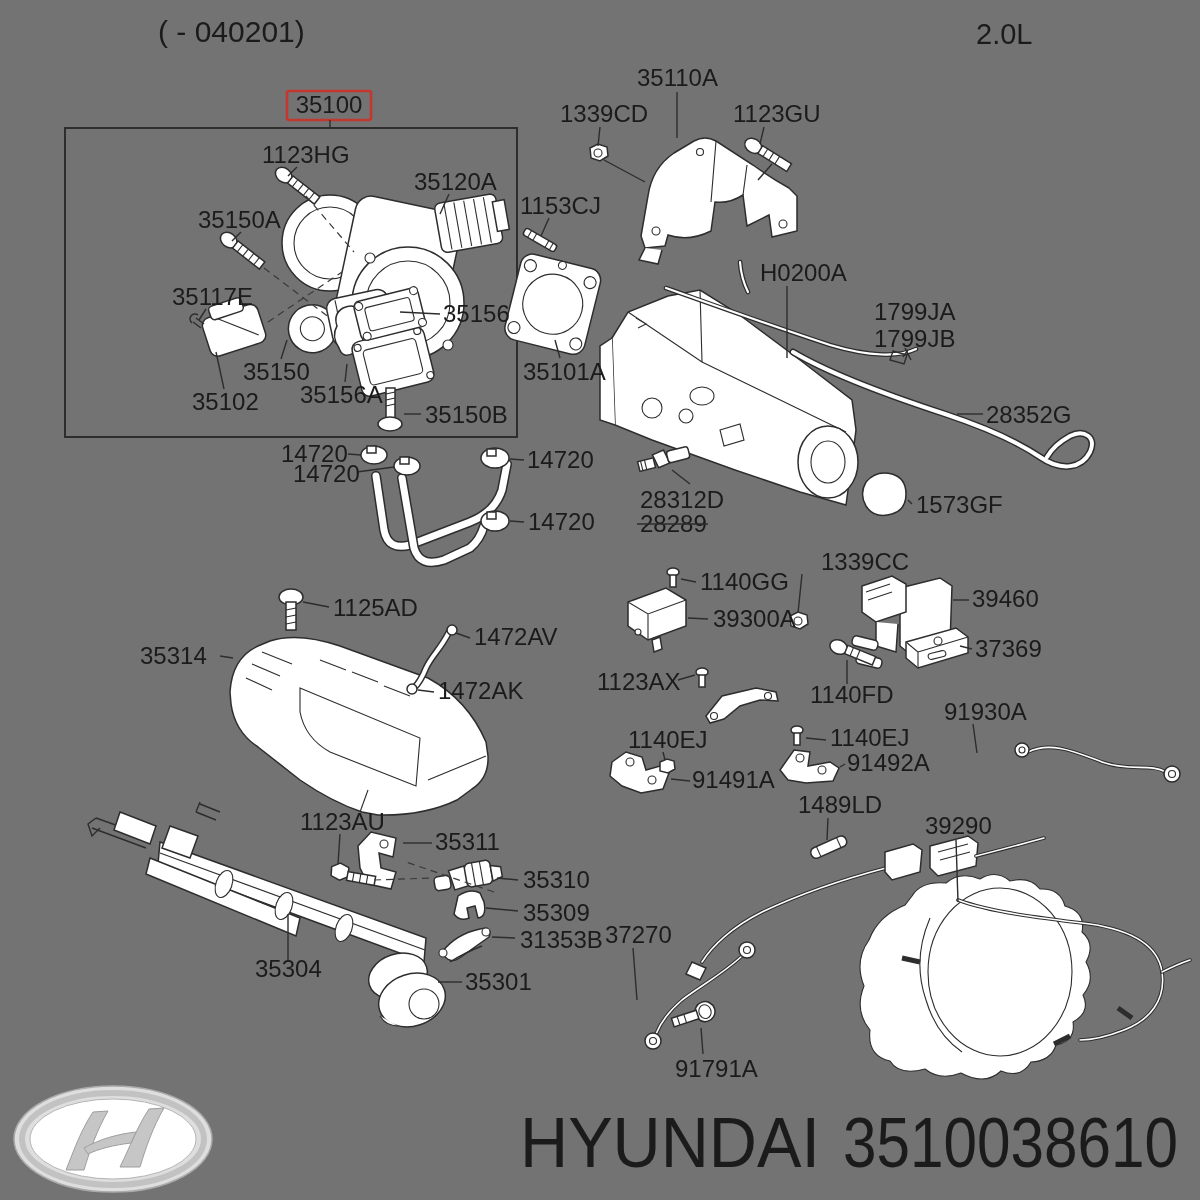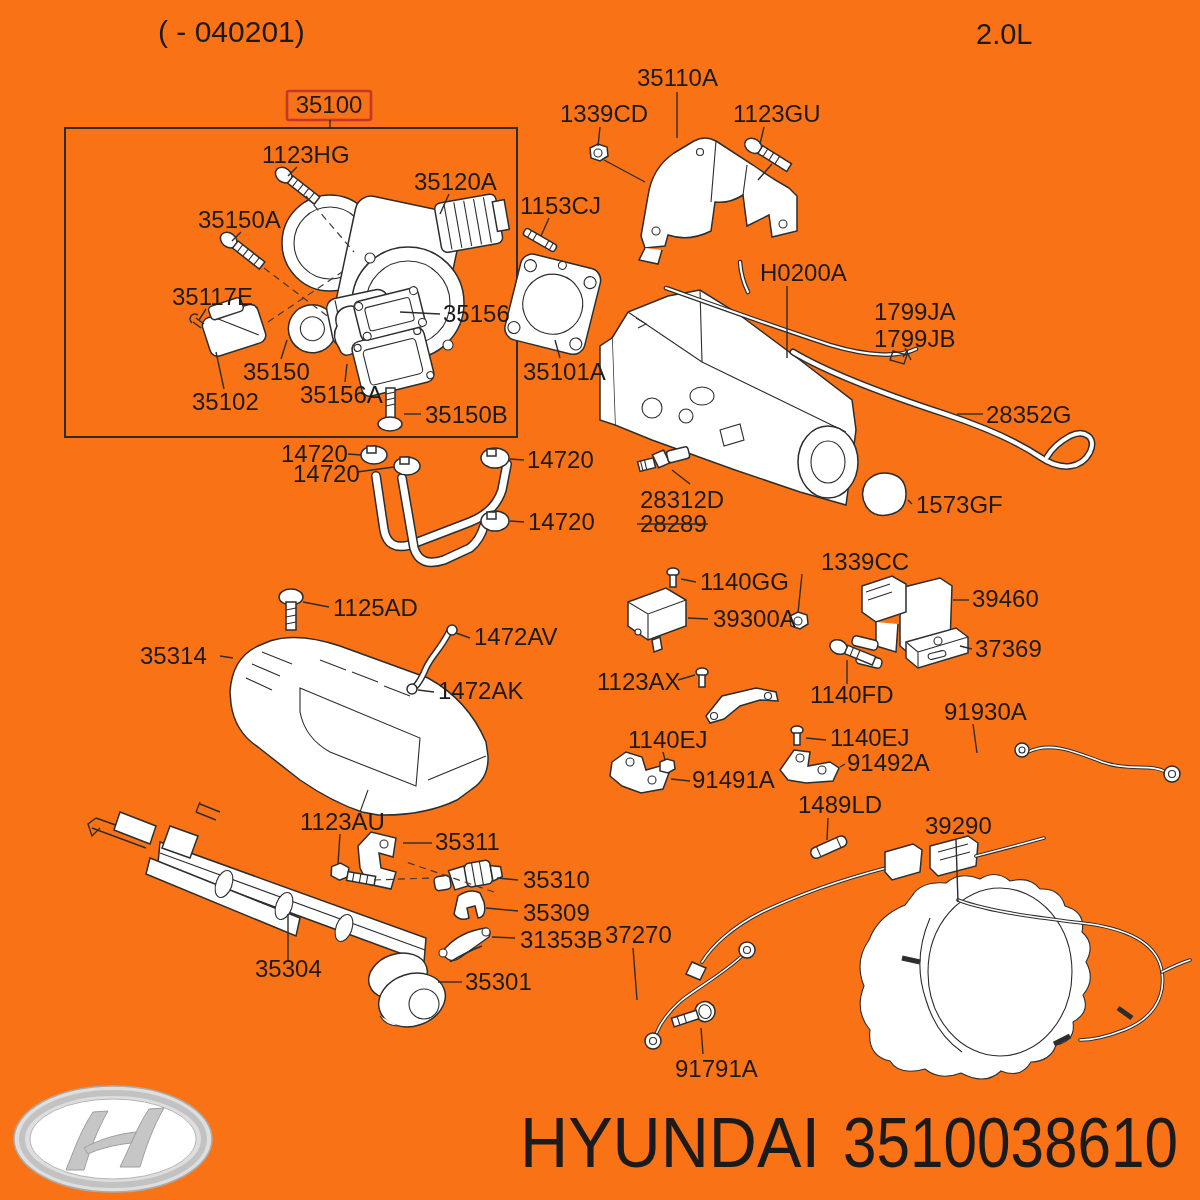--- a/index.html
+++ b/index.html
@@ -1,16 +1,16 @@
 <!DOCTYPE html>
 <html><head>
 <meta charset="utf-8">
 <style>
   html,body{margin:0;padding:0;background:#fff;}
-  .page{width:1200px;height:1200px;position:relative;background:#f97316;overflow:hidden;}
+  .page{width:1200px;height:1200px;position:relative;background:#737373;overflow:hidden;}
   svg{display:block;font-family:"Liberation Sans", sans-serif;}
   text{fill:#1b1b1b;}
   .lbl{font-size:24px;}
   .hdr{font-size:30px;}
   .hdr2{font-size:29px;}
   .cap{font-size:70px;}
   .ln{stroke:#2d2d2d;stroke-width:1.4;fill:none;}
   .ln2{stroke:#2d2d2d;stroke-width:2;fill:none;}
   .dash{stroke:#3a3a3a;stroke-width:1.2;fill:none;stroke-dasharray:7 5;}
   .part{stroke:#2d2d2d;stroke-width:1.5;fill:#ffffff;}

